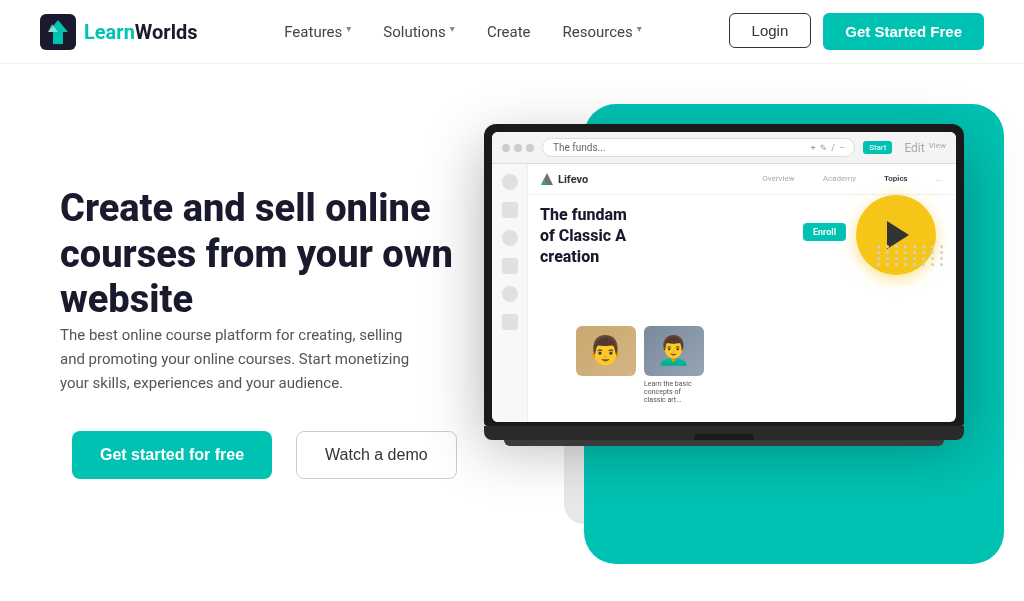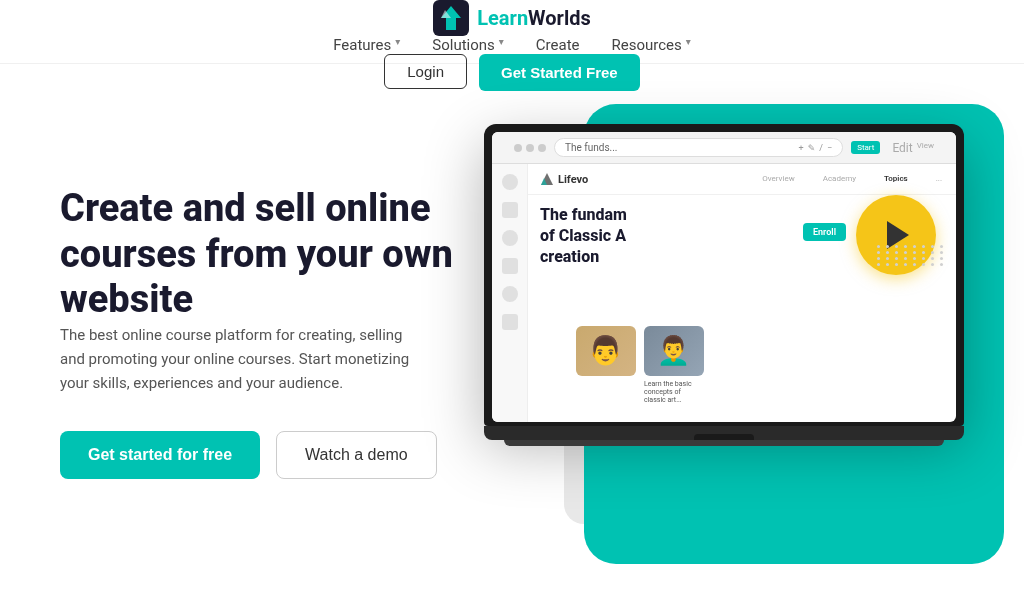--- a/index.html
+++ b/index.html
@@ -12,21 +12,20 @@
     }
 
     
     .navbar {
       display: flex;
       align-items: center;
       justify-content: space-between;
       padding: 0 40px;
       height: 64px;
       border-bottom: 1px solid #f0f0f0;
-      flex-direction: column;
     }
     .logo-area {
       display: flex;
       align-items: center;
       gap: 8px;
     }
     .logo-icon {
       width: 36px;
       height: 36px;
     }
@@ -103,21 +102,22 @@
     }
     .hero-subtitle {
       font-size: 15px;
       color: #555;
       line-height: 1.6;
       margin-bottom: 36px;
       max-width: 360px;
     }
     .hero-buttons {
       display: flex;
-      gap: 16px;
+      gap: 24px;
+      margin-left: 12px;
     }
     .btn-cta-primary {
       background: #00c2b2;
       color: #fff;
       border: none;
       padding: 14px 28px;
       border-radius: 8px;
       font-size: 16px;
       font-weight: 600;
       cursor: pointer;
@@ -184,21 +184,21 @@
       background: #fff;
       border-radius: 6px;
       overflow: hidden;
       position: relative;
       height: 290px;
     }
 
     
     .browser-bar {
       background: #f4f4f4;
-      padding: 6px 22px;
+      padding: 6px 10px;
       display: flex;
       align-items: center;
       gap: 8px;
       border-bottom: 1px solid #ddd;
     }
     .browser-dots {
       display: flex;
       gap: 4px;
     }
     .browser-dot {

